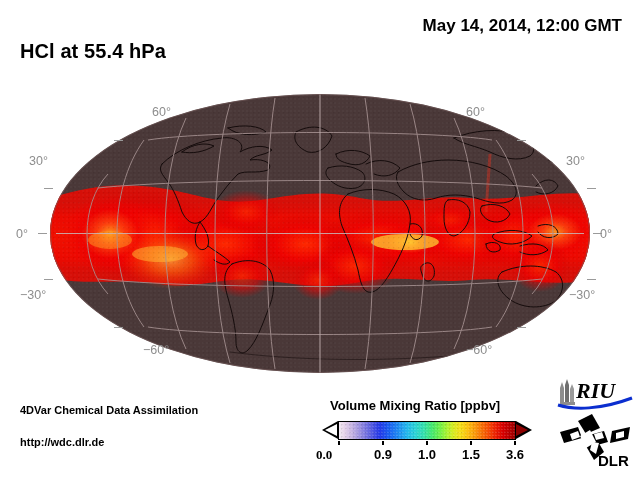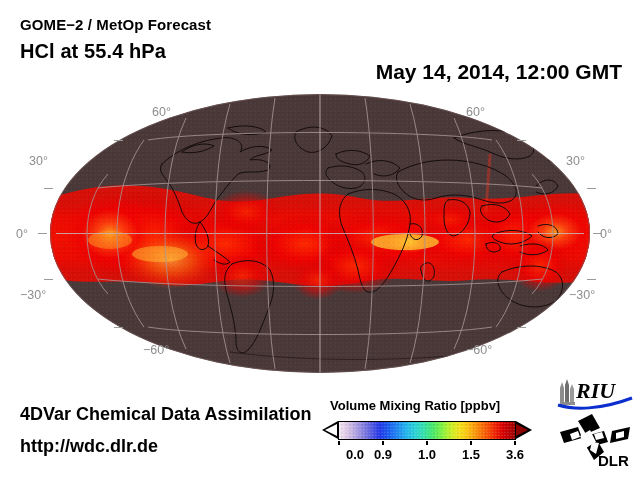--- a/index.html
+++ b/index.html
@@ -8,42 +8,42 @@
     background:#ffffff;
     font-family:"Liberation Sans", sans-serif;
     overflow:hidden;
     position:relative;
   }
   .page{position:absolute;inset:0;}
 
   
   .hdr-left{position:absolute;left:20px;top:16px;font-size:15px;font-weight:bold;color:#000;letter-spacing:.1px;}
   .hdr-left2{position:absolute;left:20px;top:40px;font-size:20px;font-weight:bold;color:#000;letter-spacing:.1px;}
-  .hdr-right{position:absolute;right:18px;top:16px;font-size:21px;font-weight:bold;color:#000;white-space:nowrap;margin-top:44px;}
+  .hdr-right{position:absolute;right:18px;top:16px;font-size:17px;font-weight:bold;color:#000;white-space:nowrap;}
 
   
   .map-wrap{position:absolute;left:50px;top:94px;width:540px;height:279px;}
   .globe{position:absolute;inset:0;border-radius:50%;overflow:hidden;background:#4a3838;}
   .field{position:absolute;inset:0;}
   .speckle{position:absolute;inset:0;opacity:.5;
     background-image:
       radial-gradient(circle at 25% 25%, rgba(255,255,255,.09) 0.6px, transparent 0.9px),
       radial-gradient(circle at 75% 75%, rgba(0,0,0,.16) 0.6px, transparent 0.9px);
     background-size:4px 4px,5px 5px;}
   .grat{position:absolute;inset:0;}
   .coast{position:absolute;inset:0;}
   .rim{position:absolute;inset:0;border-radius:50%;box-shadow:inset 0 0 0 1px rgba(120,95,95,.65);pointer-events:none;}
 
   
   .lat{position:absolute;font-size:12.5px;color:#8d8d8d;white-space:nowrap;}
   .lat.r{text-align:left;}
   .tick{position:absolute;height:1px;background:#9a9a9a;width:9px;}
 
   
-  .foot{position:absolute;left:20px;font-size:18px;font-weight:bold;color:#000;text-align:right;}
+  .foot{position:absolute;left:20px;font-size:11px;font-weight:bold;color:#000;text-align:right;}
   .f1{top:404px;} .f2{top:428px;} .f3{top:436px;}
 
   
   .cb-title{position:absolute;left:330px;top:398px;width:210px;text-align:left;font-size:13px;font-weight:bold;color:#000;}
   .cb-wrap{position:absolute;left:316px;top:420px;width:222px;height:22px;}
   .cb-bar{position:absolute;left:22px;top:1px;width:178px;height:19px;border:1.4px solid #000;box-sizing:border-box;
     background:linear-gradient(to right,
       #f2e9f2 0%, #e7d3ea 3%, #c9b6e3 7%, #9a8fe0 12%,
       #5b5fe0 18%, #2438e8 23%, #1a5cf0 28%, #1f86f2 33%,
       #23b4ee 38%, #2ad2d8 43%, #34e0ae 48%, #46e86e 53%,
@@ -65,21 +65,20 @@
 
   
   .riu{position:absolute;left:552px;top:376px;width:84px;height:34px;}
   .dlr{position:absolute;left:556px;top:412px;width:80px;height:58px;}
 </style>
 </head>
 <body>
 
 <div class="page">
 
-  <div class="hdr-left">GOME−2 / MetOp Forecast</div>
   <div class="hdr-left2">HCl at 55.4 hPa</div>
   <div class="hdr-right">May 14, 2014, 12:00 GMT</div>
 
   <div class="map-wrap">
     <div class="globe">
 
       <svg class="field" viewBox="0 0 540 279" preserveAspectRatio="none">
         <defs>
           <radialGradient id="hot1" cx="50%" cy="50%" r="50%">
             <stop offset="0%" stop-color="#ffb020" stop-opacity="1"></stop>
@@ -258,21 +257,21 @@
     <div class="cap cap-r"></div>
     <div class="cap-r-in"></div>
   </div>
 
   <div class="cb-tick" style="left:338px;"></div>
   <div class="cb-tick" style="left:382px;"></div>
   <div class="cb-tick" style="left:426px;"></div>
   <div class="cb-tick" style="left:470px;"></div>
   <div class="cb-tick" style="left:514px;"></div>
 
-  <div class="cb-lab" style="left:335px;">0.0</div>
+  <div class="cb-lab" style="left:304px;font-family:Liberation Serif, serif;">0.0</div>
   <div class="cb-lab" style="left:363px;">0.9</div>
   <div class="cb-lab" style="left:407px;">1.0</div>
   <div class="cb-lab" style="left:451px;">1.5</div>
   <div class="cb-lab" style="left:495px;">3.6</div>
 
   <svg class="riu" viewBox="0 0 84 34">
     <g>
       <path d="M8,28 L8,12 L10,6 L12,12 L12,28 Z" fill="#8d8d8d"></path>
       <path d="M13,28 L13,9 L15,3 L17,9 L17,28 Z" fill="#6f6f6f"></path>
       <path d="M18,28 L18,13 L20,8 L22,13 L22,28 Z" fill="#9a9a9a"></path>

